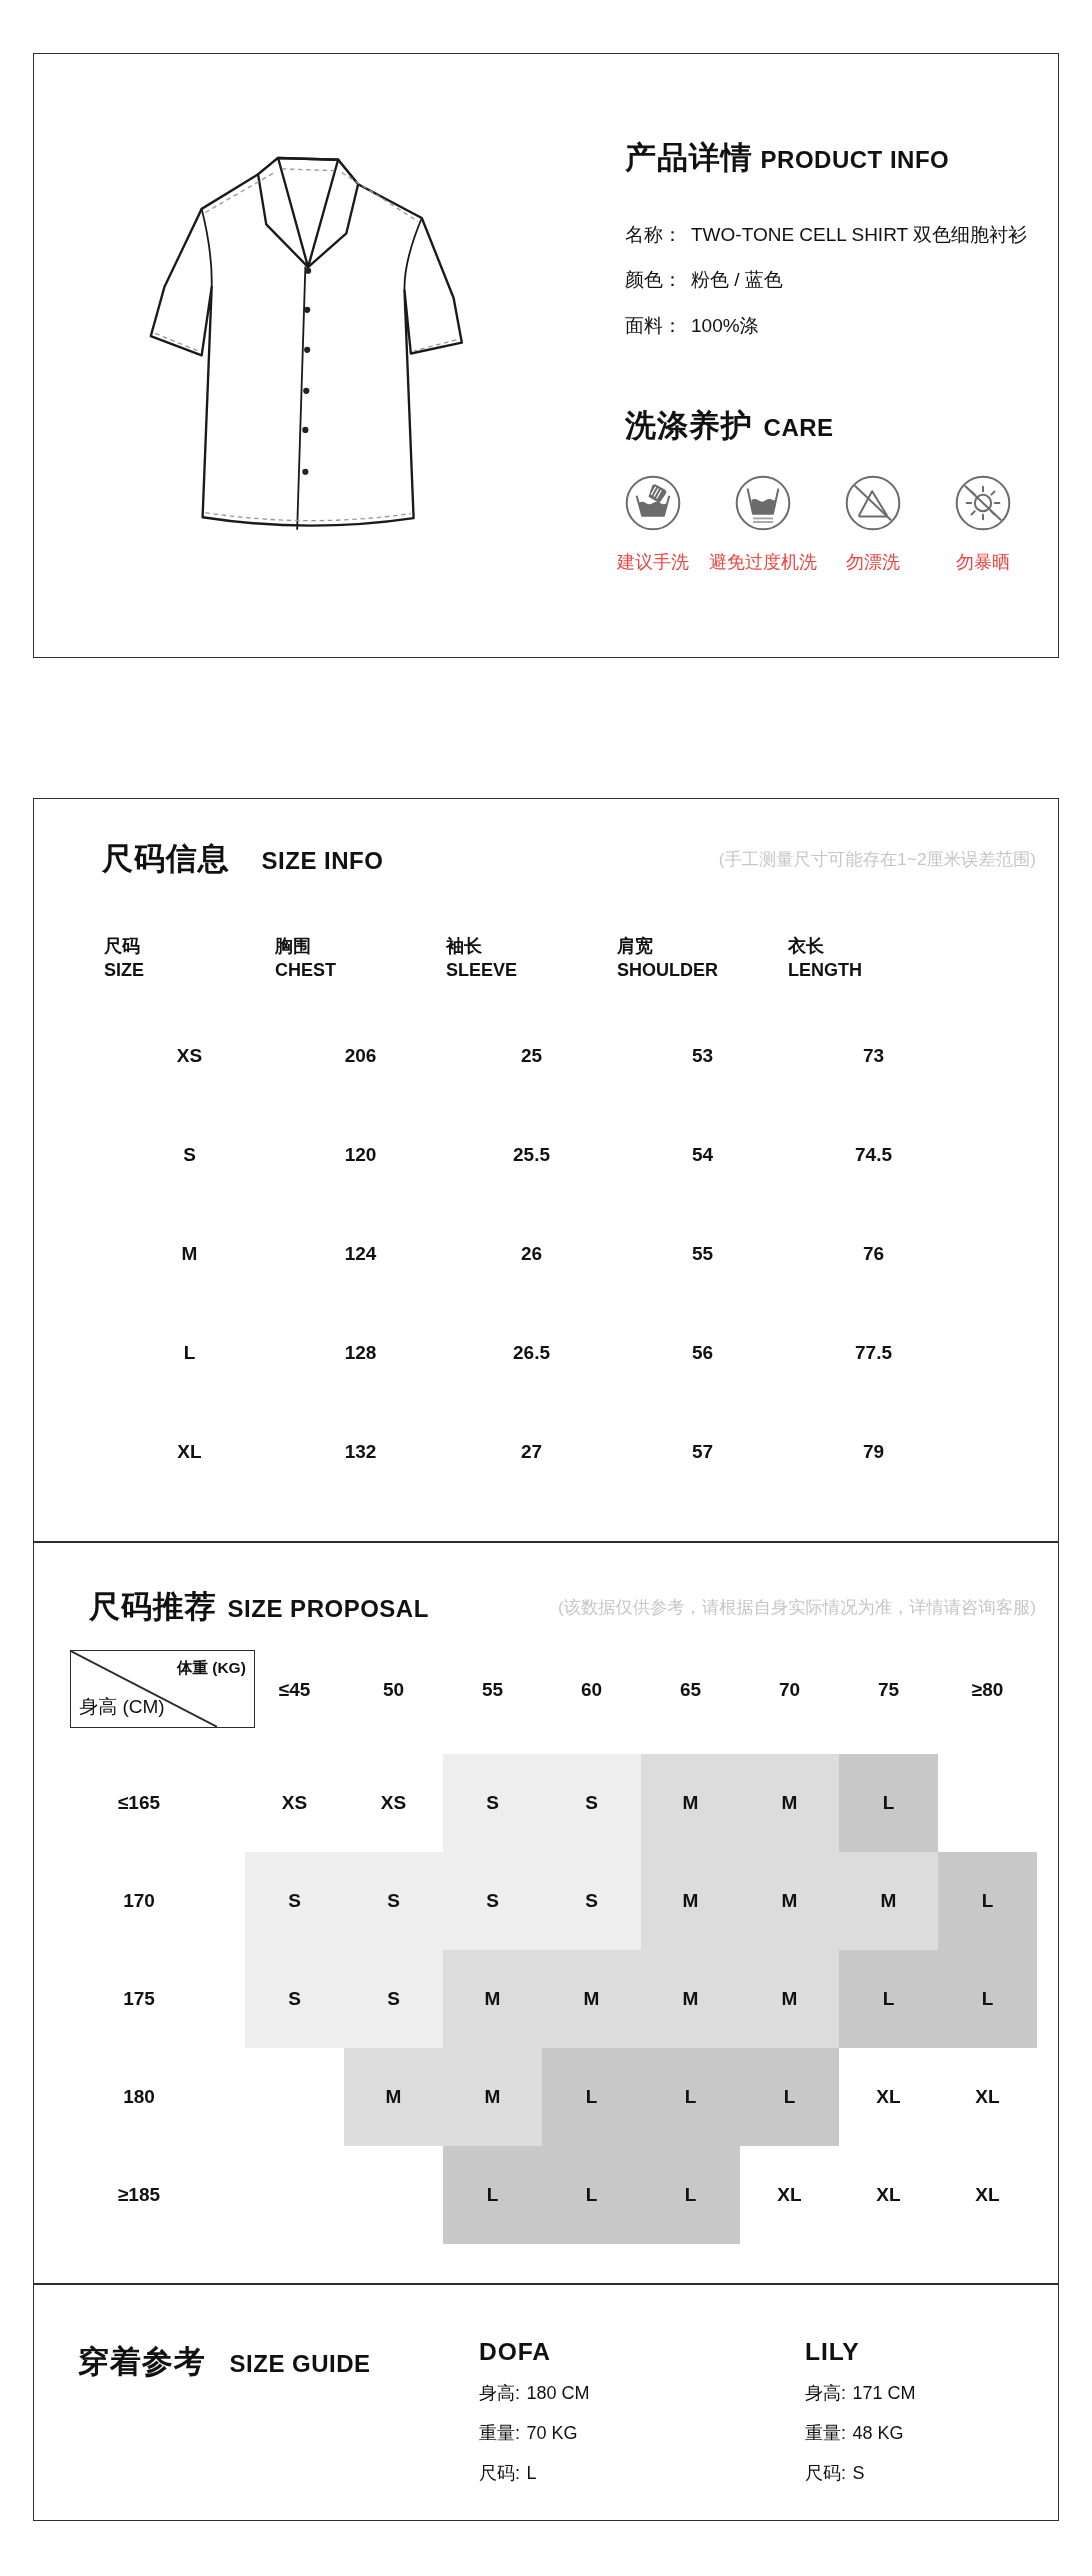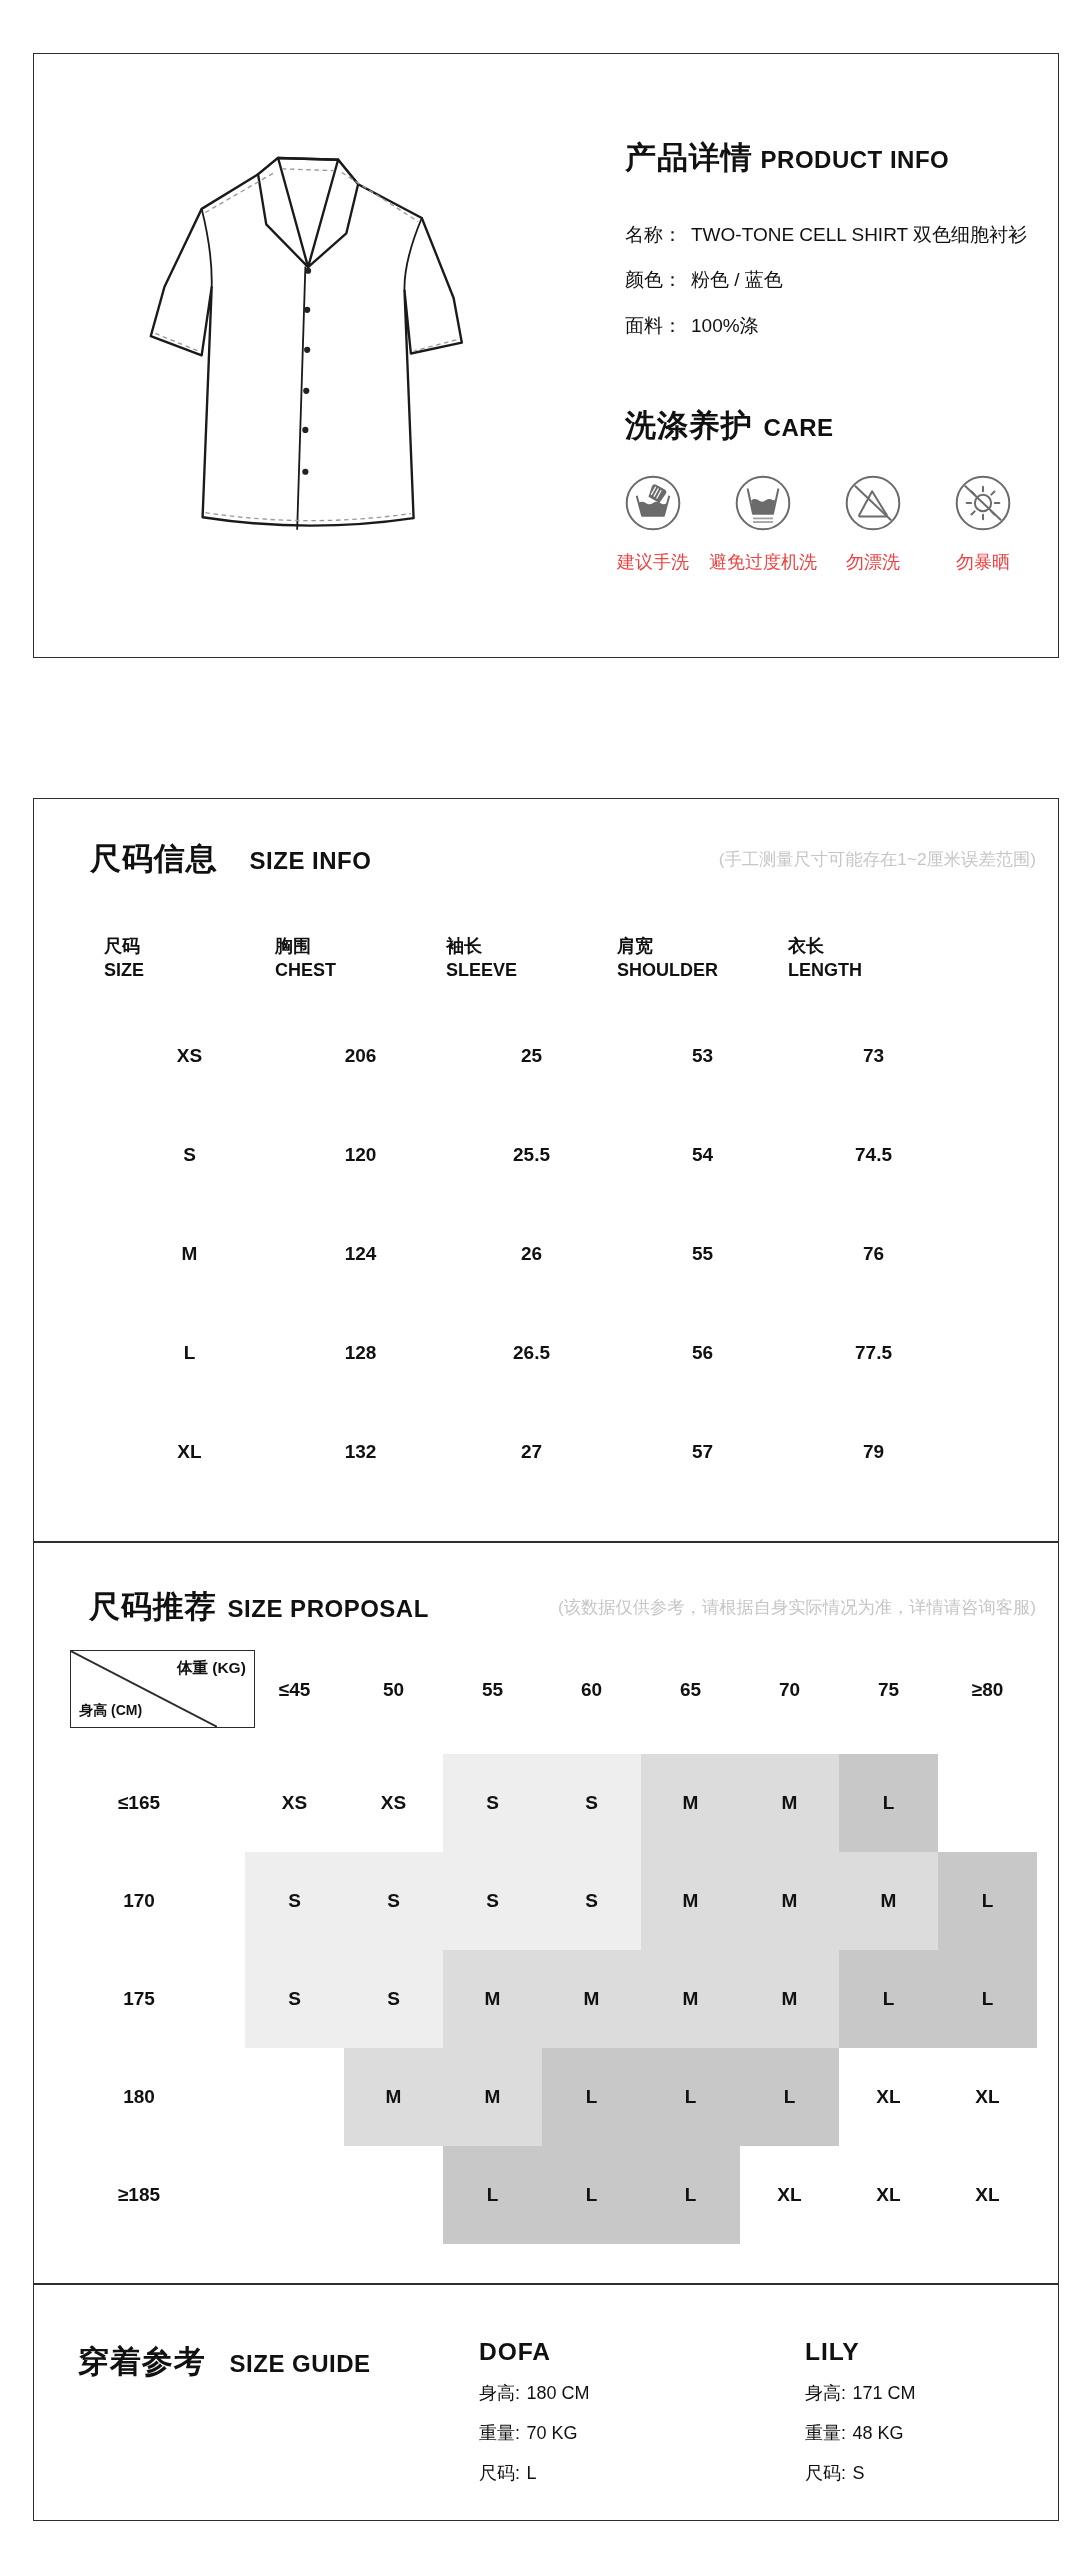--- a/index.html
+++ b/index.html
@@ -20,42 +20,42 @@
   .p-title{left:591px;top:83px;gap:8px;}
   .pfield{position:absolute;left:591px;font-size:19px;line-height:27px;white-space:nowrap;}
   .pfield .pvalue{margin-left:9px;}
   .care-t{left:591px;top:351px;}
   .care-row{position:absolute;left:564px;top:420px;display:flex;}
   .care-item{width:110px;display:flex;flex-direction:column;align-items:center;}
   .care-item svg{display:block;}
   .clabel{margin-top:20px;font-size:18px;line-height:20px;color:#ef4444;white-space:nowrap;}
 
   
-  .si-t{left:56px;top:39px;gap:32px;}
+  .si-t{left:68px;top:39px;gap:32px;}
   .si-note{top:48px;}
   #size-table{position:absolute;left:70px;top:135px;width:856px;}
   .thead{display:grid;grid-template-columns:repeat(5,171px);}
   .th{text-align:left;font-weight:700;}
   .th .h-zh{font-size:18px;line-height:24px;}
   .th .h-en{font-size:18px;line-height:24px;}
   .tbody{margin-top:24.6px;}
   .trow{display:grid;grid-template-columns:repeat(5,171px);height:99px;}
   .td{display:flex;align-items:center;justify-content:center;font-size:19px;font-weight:700;}
 
   .divider{position:absolute;left:0;width:1024px;height:1.8px;background:#2e2e2e;}
   .d1{top:742px;}
   .d2{top:1484px;}
 
   
   .sp-t{left:55px;top:787px;}
   .sp-note{top:796px;}
   .corner{position:absolute;left:36px;top:851px;width:146px;height:76px;border:1.8px solid #2b2b2b;padding-left:37px;}
   .corner svg{position:absolute;left:0;top:0;}
   .corner .cw{position:absolute;top:7.3px;right:8.2px;font-size:15.5px;font-weight:700;}
-  .corner .ch{position:absolute;bottom:7.3px;left:8.2px;font-size:14px;font-weight:700;text-align:right;}
+  .corner .ch{position:absolute;bottom:7.3px;left:8.2px;font-size:19px;font-weight:400;text-align:right;}
   #weights-row{position:absolute;left:211px;top:872px;width:792px;display:grid;grid-template-columns:repeat(8,99px);}
   .wcell{height:38px;display:flex;align-items:center;justify-content:center;font-size:19px;font-weight:700;}
   #heights-col{position:absolute;left:36px;top:955px;width:138px;}
   .hcell{height:98px;display:flex;align-items:center;justify-content:center;font-size:19px;font-weight:700;}
   #sp-matrix{position:absolute;left:211px;top:955px;width:792px;display:grid;
              grid-template-columns:repeat(8,99px);grid-auto-rows:98px;}
   .spcell{display:flex;align-items:center;justify-content:center;font-size:19px;font-weight:700;}
 
   
   .sg-t{left:44px;top:1542px;gap:24px;}

